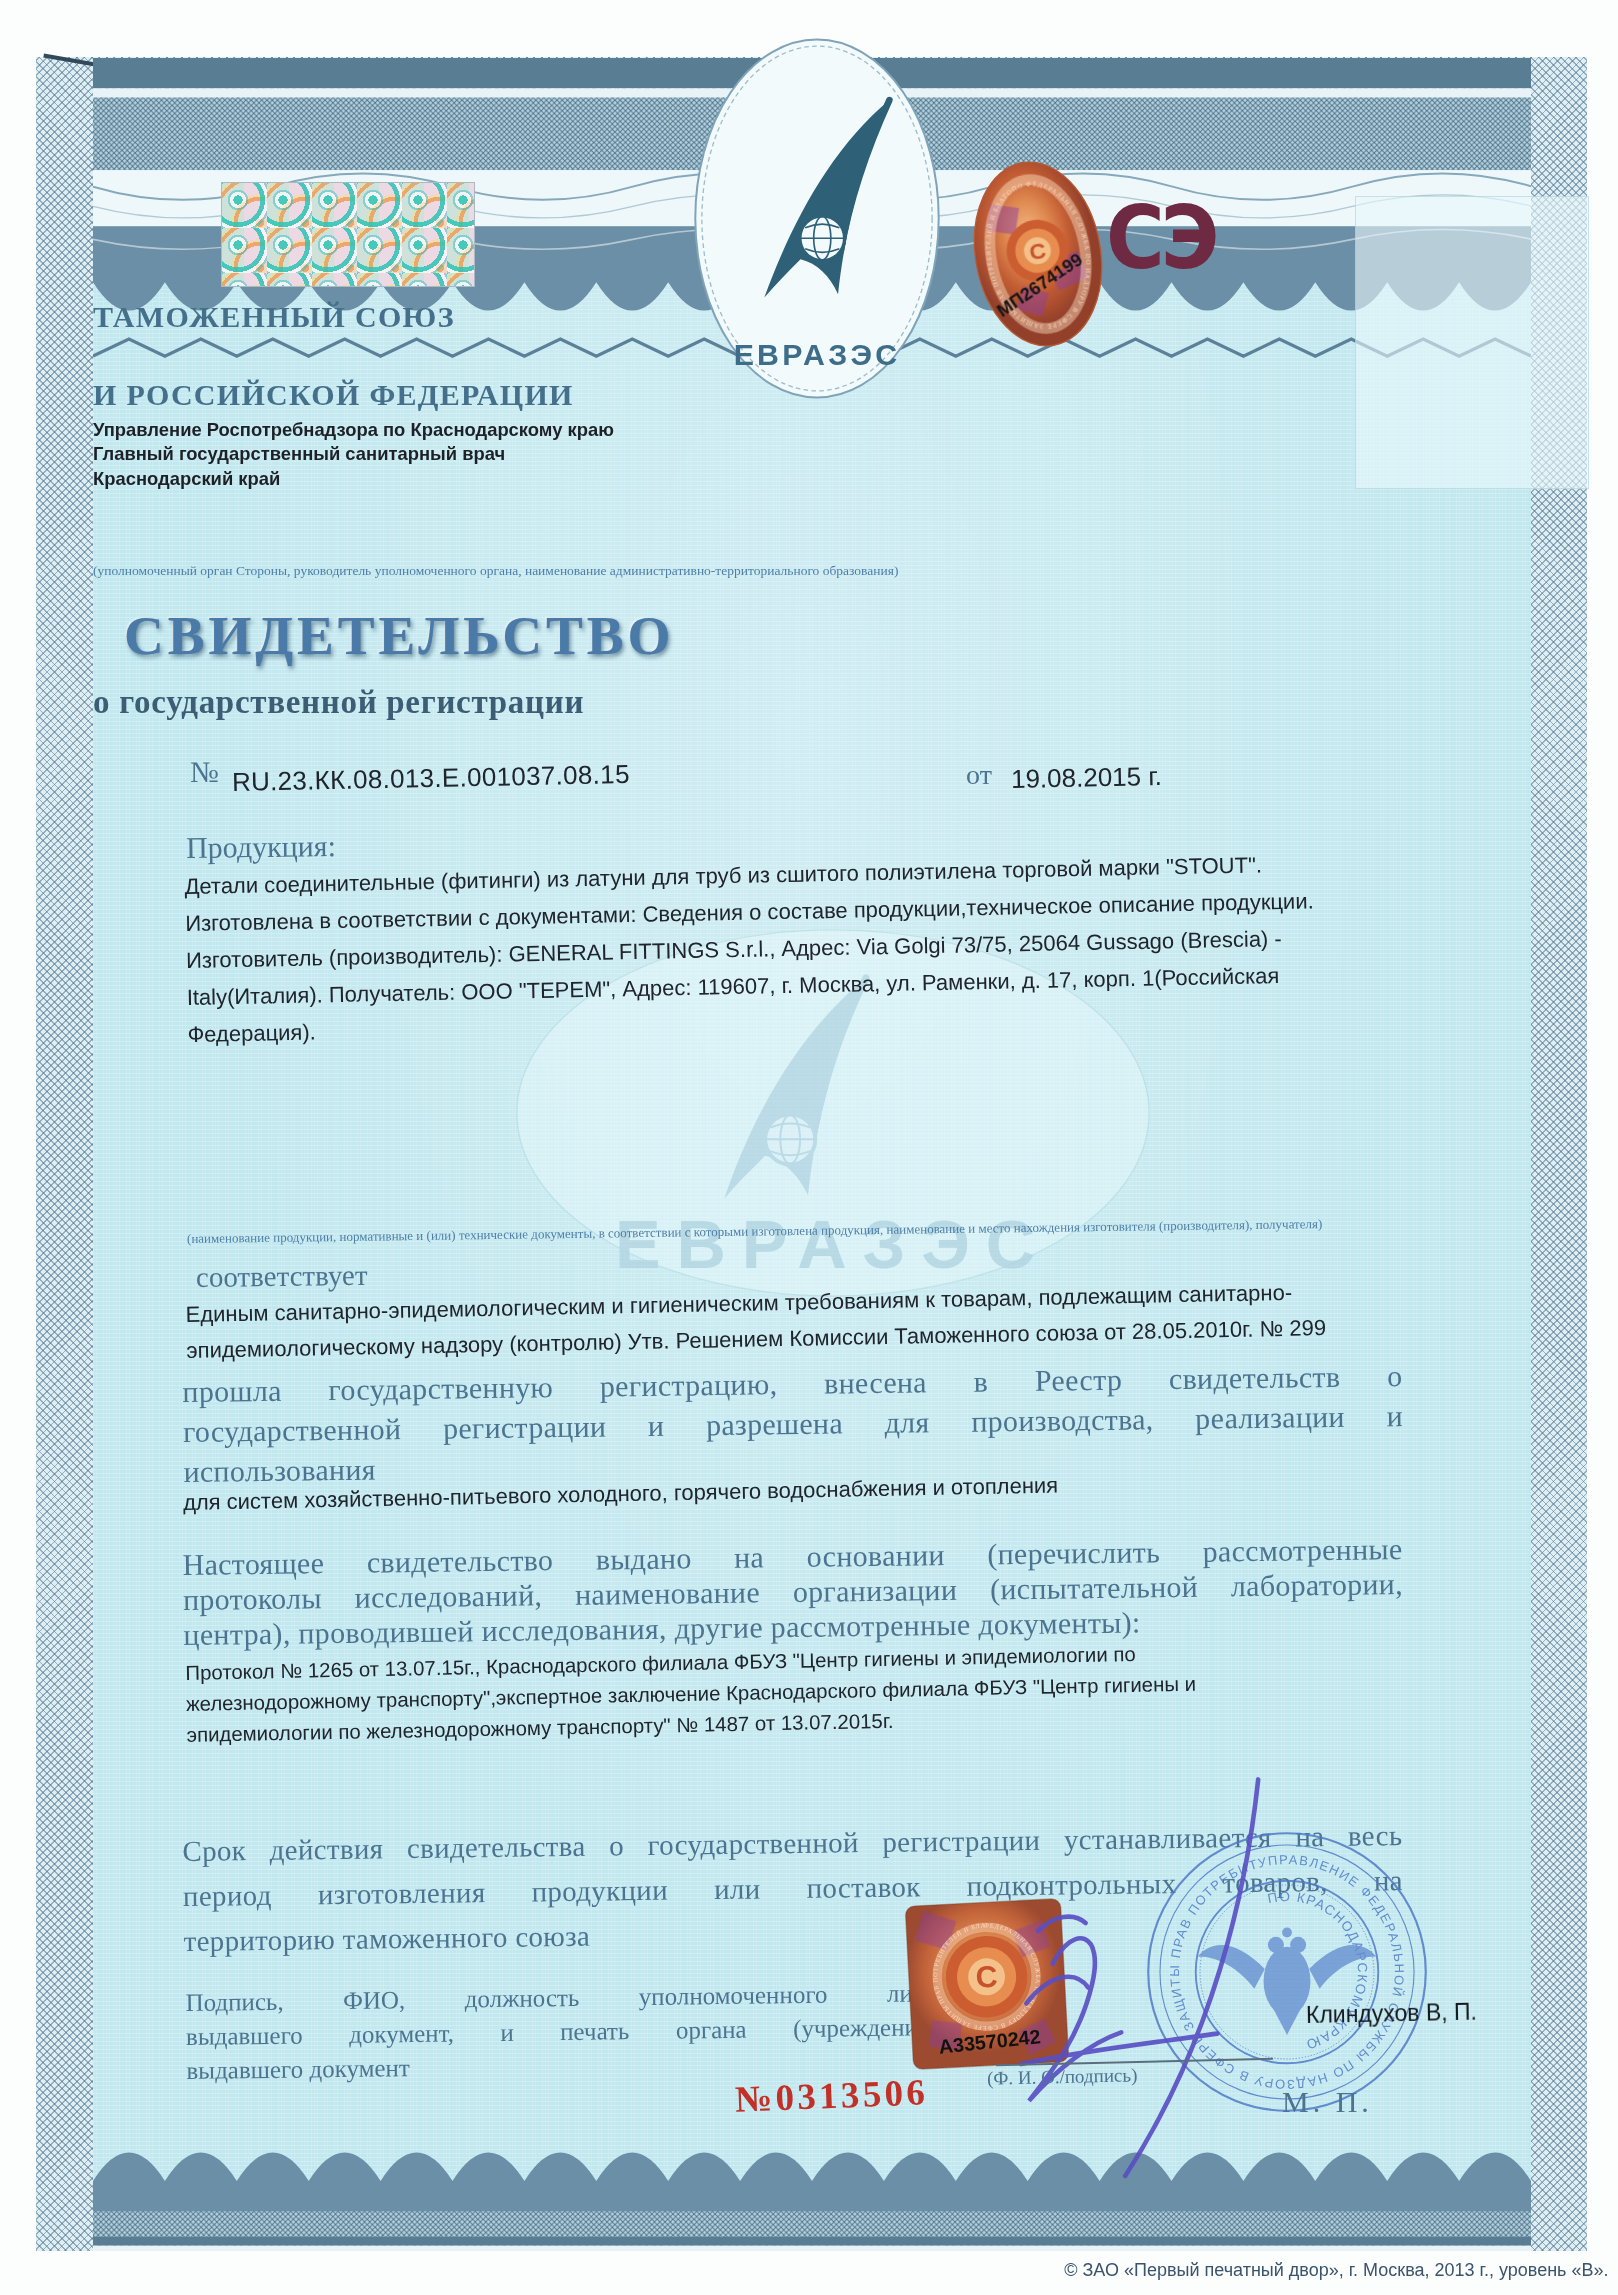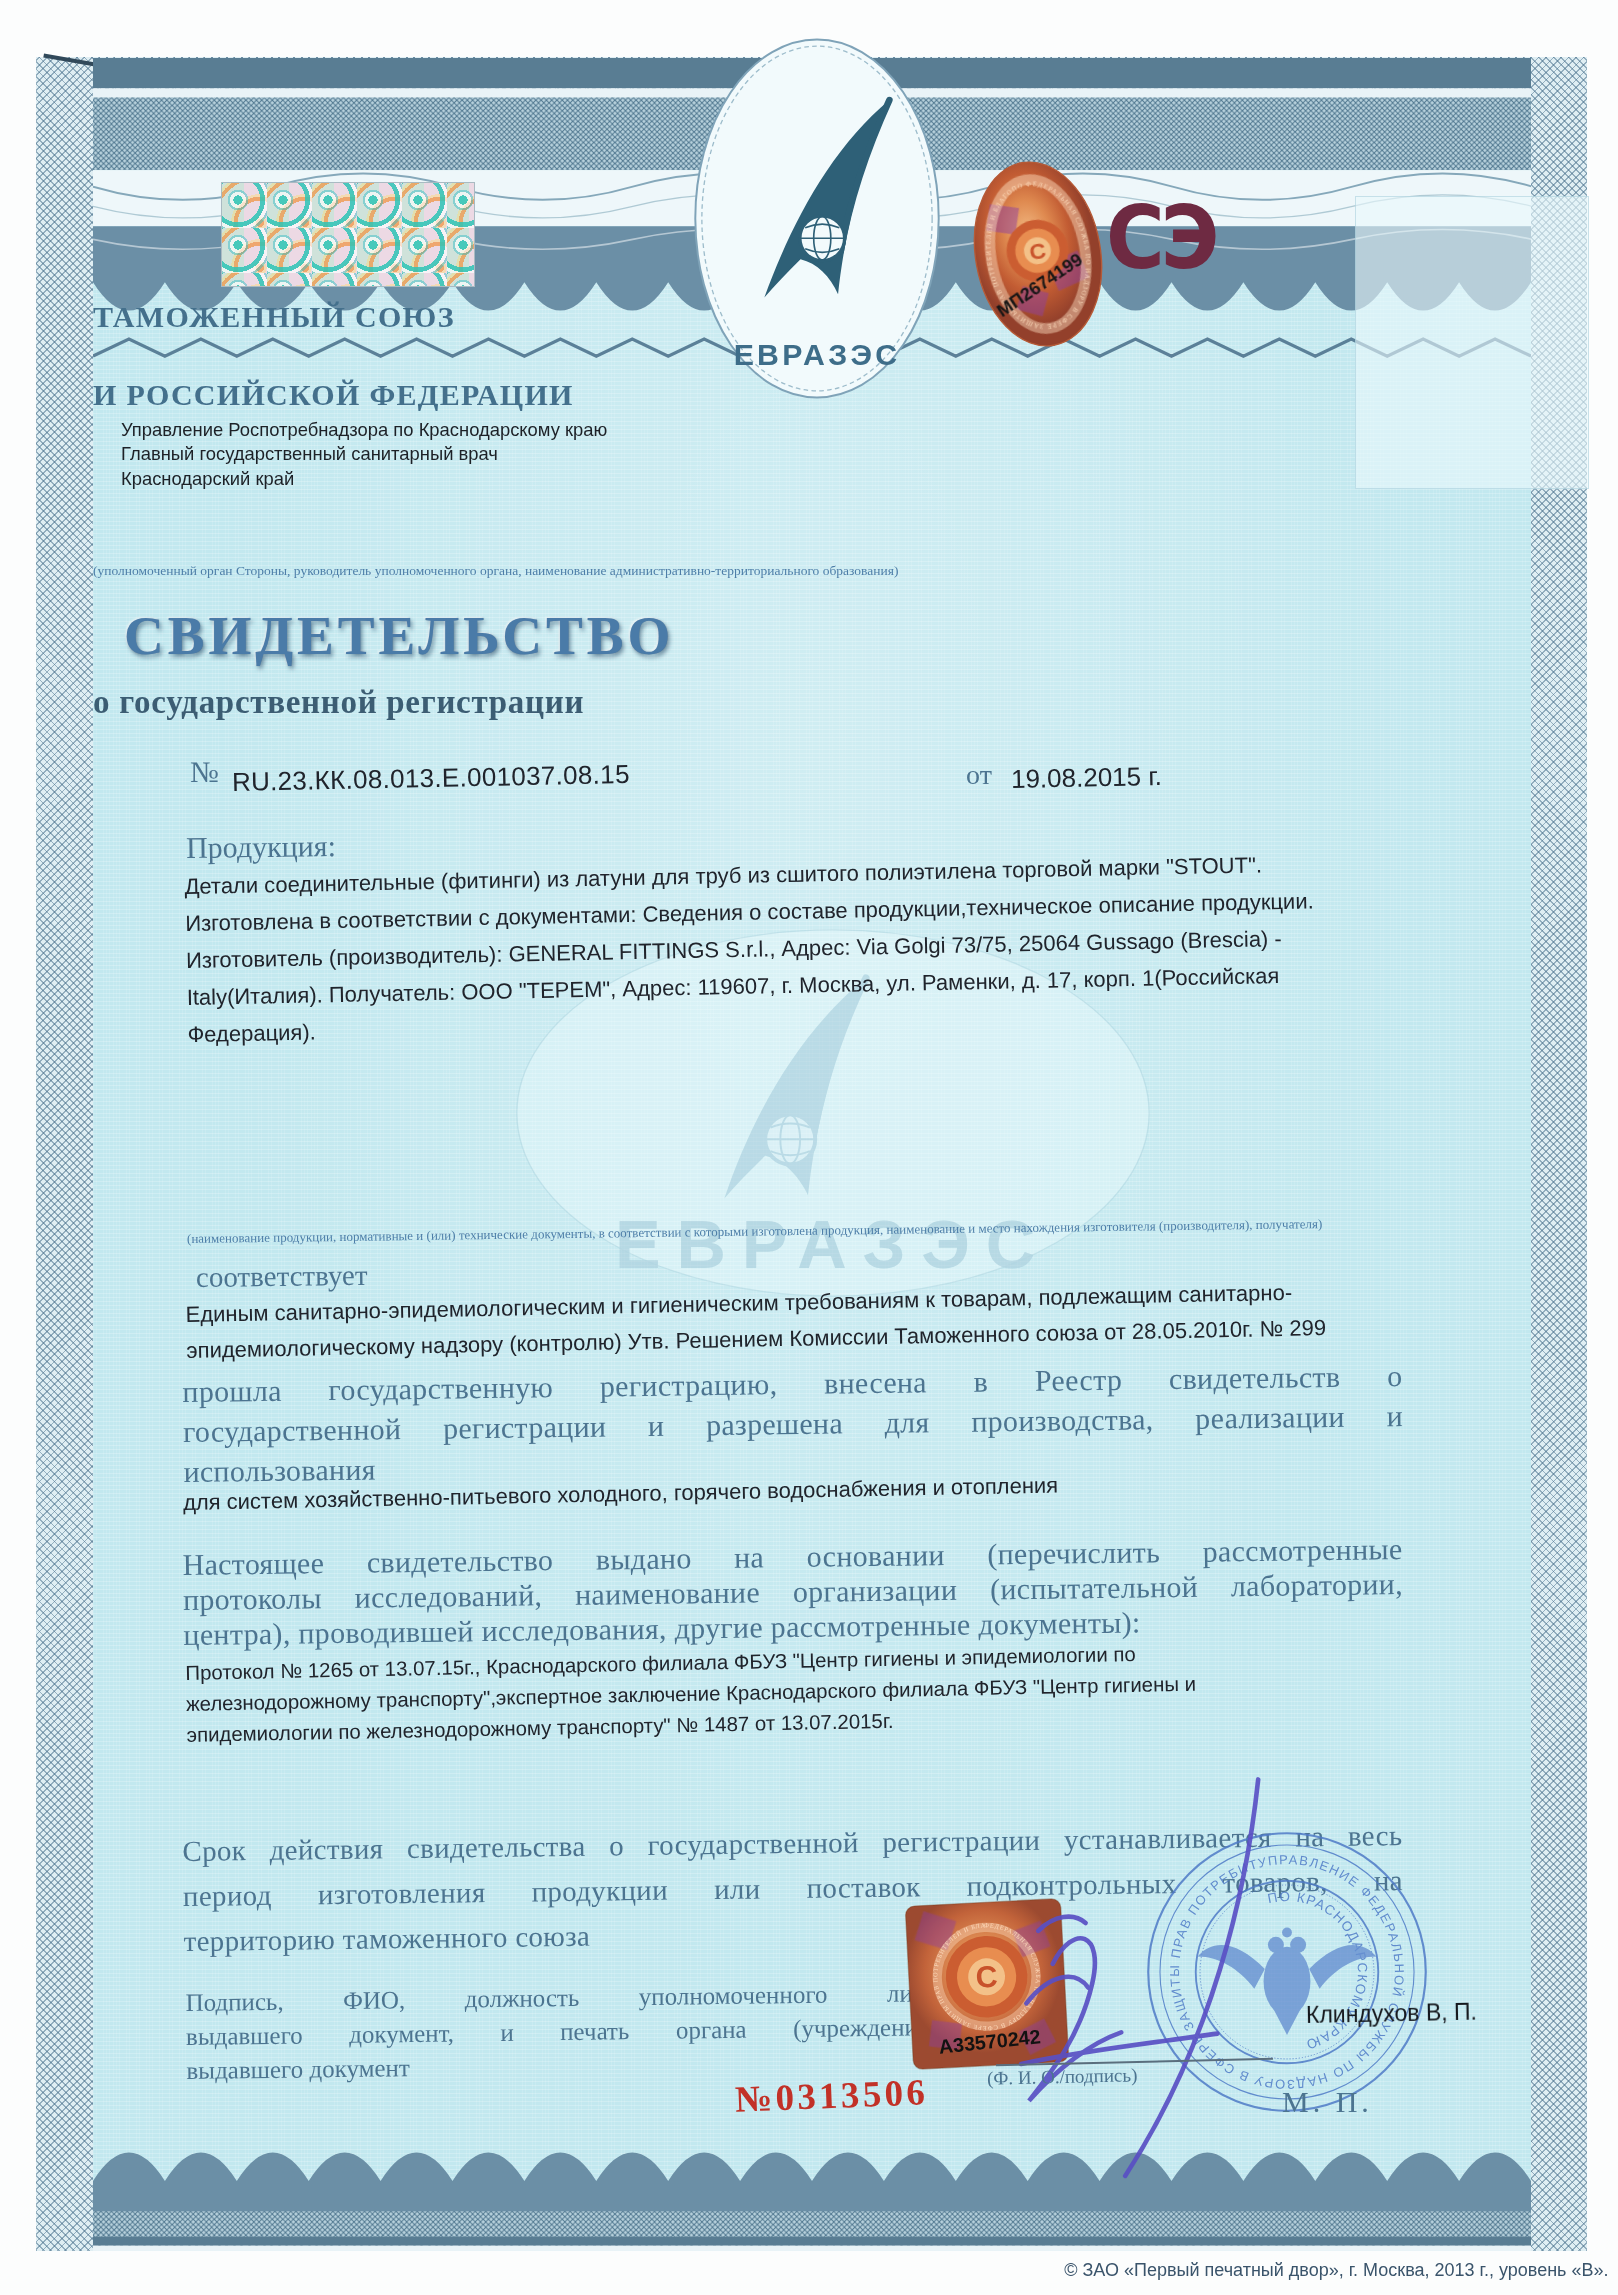--- a/index.html
+++ b/index.html
@@ -28,21 +28,21 @@
   .pen-mark{left:43px;top:61px;width:87px;height:0;border-top:4px solid #31495a;transform:rotate(10deg);}
   
   .ctr{left:93px;width:1438px;}
   .sk1{transform:rotate(-1.15deg);transform-origin:0 50%;}
   .sk2{transform:rotate(-0.75deg);transform-origin:0 50%;}
   .sans{font-family:"Liberation Sans","DejaVu Sans",sans-serif;}
   .slate{color:#4c7490;}
   .typed{color:#20242c;}
   .just{text-align:justify;text-align-last:justify;}
   .hdr{font-weight:700;color:#44708c;letter-spacing:1.3px;font-size:30px;}
-  .auth{font-weight:400;color:#1d2127;font-size:18.4px;padding-left:28px;}
+  .auth{font-weight:700;color:#1d2127;font-size:18.4px;}
   .cap-blue{color:#4d7ea8;}
   .title{font-weight:700;font-size:55px;letter-spacing:4px;color:#4a7ba8;
      text-shadow:2px 2.6px 4px rgba(42,74,104,.55), -1.3px -1.3px 2px rgba(255,255,255,.7), 0 0 1.3px rgba(47,84,114,.6);padding-left:31px;}
   .subtitle{font-weight:700;font-size:33px;letter-spacing:0.7px;color:#3c5d73;}
   .serial{font-weight:700;font-size:37px;letter-spacing:3.3px;color:#c23127;transform:rotate(-2.2deg);}
   .se-mark{font-family:"DejaVu Sans",sans-serif;font-weight:700;font-size:80px;color:#6e2a42;
      letter-spacing:-4px;transform:scaleY(1.08);}
   .sig-line{width:277px;height:2px;background:#5a6e7d;transform:rotate(-1.3deg);}
   .footer{font-size:18px;color:#3a546b;}
 </style>

